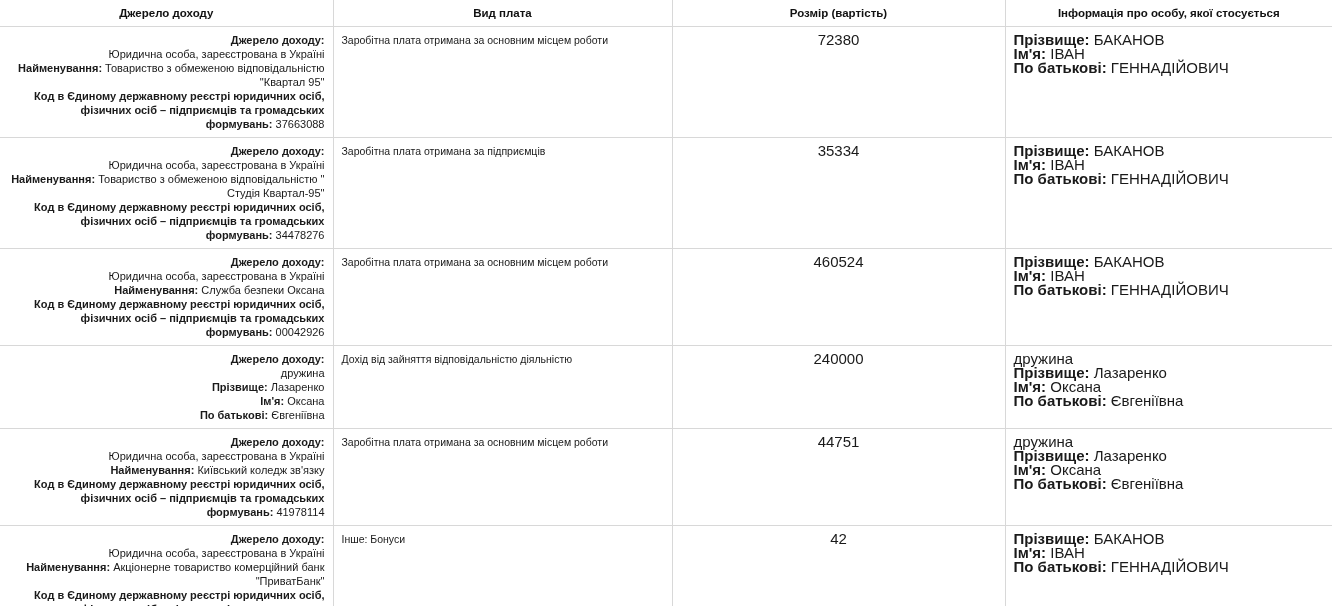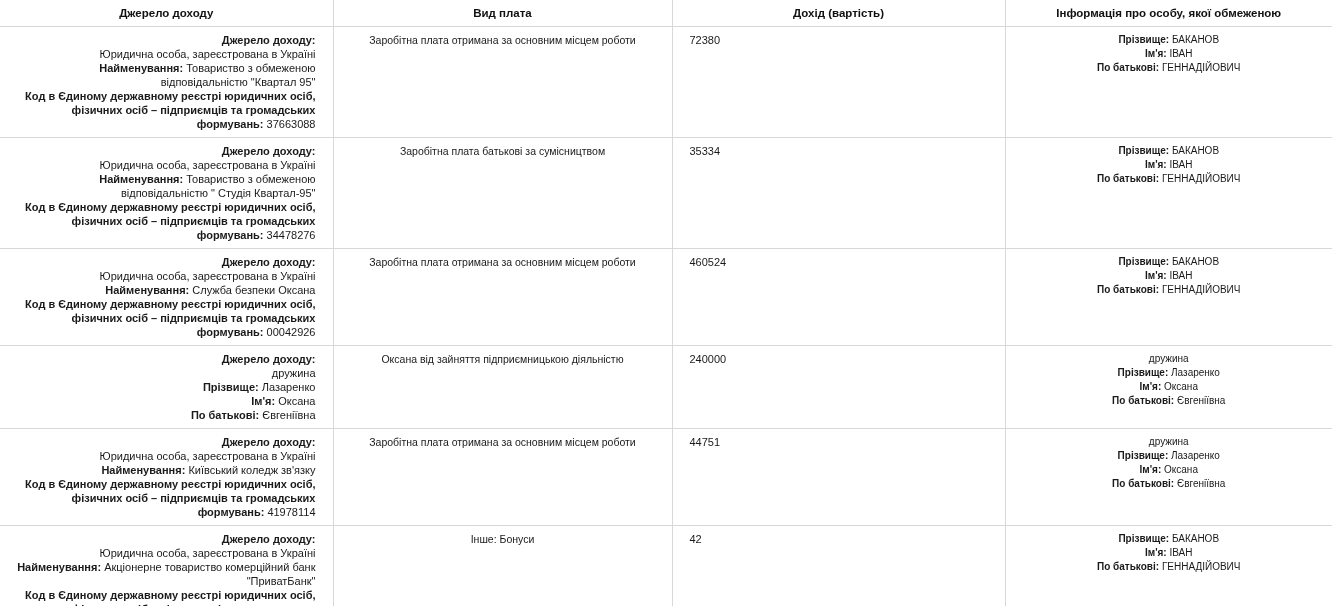--- a/index.html
+++ b/index.html
@@ -15,21 +15,21 @@
   }
   table.income-table {
     border-collapse: collapse;
     width: 1332px;
     table-layout: fixed;
   }
   table.income-table th,
   table.income-table td {
     border: 1px solid #d8d8d8;
     vertical-align: top;
-    padding: 6px 17px;
+    padding: 6px 8px;
     margin-left: 28px;
   }
   table.income-table thead th {
     background: #ffffff;
     font-weight: bold;
     font-size: 11.5px;
     text-align: center;
     color: #111111;
     padding-top: 5px;
     padding-bottom: 5px;
@@ -47,34 +47,34 @@
   col.c-amount { width: 333px; }
   col.c-person { width: 327px; }
 
   .cell-source {
     text-align: right;
     color: #1a1a1a;
     line-height: 14px;
     font-size: 11px;
   }
   .cell-type {
+    color: #1a1a1a;
+    font-size: 10.5px;
+    line-height: 14px;
+  }
+  .cell-amount {
     text-align: center;
     color: #1a1a1a;
-    font-size: 10.5px;
-    line-height: 14px;
-  }
-  .cell-amount {
-    color: #1a1a1a;
-    font-size: 11px;
+    font-size: 15px;
     line-height: 14px;
   }
   .cell-person {
-    text-align: center;
-    color: #1a1a1a;
-    font-size: 10px;
+    text-align: left;
+    color: #1a1a1a;
+    font-size: 15px;
     line-height: 14px;
   }
   .lbl { font-weight: bold; }
   .ln { display: block; }
   .row-h-1 td { height: 72px; }
   .row-h-2 td { height: 80px; }
   .row-h-3 td { height: 63px; }
   .row-h-4 td { height: 63px; }
   .row-h-5 td { height: 72px; }
   .row-h-6 td { height: 76px; }
@@ -86,22 +86,22 @@
   <colgroup>
     <col class="c-source">
     <col class="c-type">
     <col class="c-amount">
     <col class="c-person">
   </colgroup>
   <thead>
     <tr>
       <th>Джерело доходу</th>
       <th>Вид плата</th>
-      <th>Дохід (вартість)</th>
-      <th>Інформація про особу, якої обмеженою</th>
+      <th>Розмір (вартість)</th>
+      <th>Інформація про особу, якої стосується</th>
     </tr>
   </thead>
   <tbody>
 
     <tr class="row-h-1">
       <td class="cell-source">
         <span class="ln lbl">Джерело доходу:</span>
         <span class="ln">Юридична особа, зареєстрована в Україні</span>
         <span class="ln"><span class="lbl">Найменування:</span> <span>Товариство з обмеженою відповідальністю "Квартал 95"</span></span>
         <span class="ln lbl">Код в Єдиному державному реєстрі юридичних осіб,</span>
@@ -119,21 +119,21 @@
 
     <tr class="row-h-2">
       <td class="cell-source">
         <span class="ln lbl">Джерело доходу:</span>
         <span class="ln">Юридична особа, зареєстрована в Україні</span>
         <span class="ln"><span class="lbl">Найменування:</span> <span>Товариство з обмеженою відповідальністю " Студія Квартал-95"</span></span>
         <span class="ln lbl">Код в Єдиному державному реєстрі юридичних осіб,</span>
         <span class="ln lbl">фізичних осіб – підприємців та громадських</span>
         <span class="ln"><span class="lbl">формувань:</span> <span>34478276</span></span>
       </td>
-      <td class="cell-type">Заробітна плата батькові за сумісництвом</td>
+      <td class="cell-type">Заробітна плата отримана за підприємців</td>
       <td class="cell-amount">35334</td>
       <td class="cell-person">
         <span class="ln"><span class="lbl">Прізвище:</span> <span>БАКАНОВ</span></span>
         <span class="ln"><span class="lbl">Ім'я:</span> <span>ІВАН</span></span>
         <span class="ln"><span class="lbl">По батькові:</span> <span>ГЕННАДІЙОВИЧ</span></span>
       </td>
     </tr>
 
     <tr class="row-h-3">
       <td class="cell-source">
@@ -154,21 +154,21 @@
     </tr>
 
     <tr class="row-h-4">
       <td class="cell-source">
         <span class="ln lbl">Джерело доходу:</span>
         <span class="ln">дружина</span>
         <span class="ln"><span class="lbl">Прізвище:</span> <span>Лазаренко</span></span>
         <span class="ln"><span class="lbl">Ім'я:</span> <span>Оксана</span></span>
         <span class="ln"><span class="lbl">По батькові:</span> <span>Євгеніївна</span></span>
       </td>
-      <td class="cell-type">Оксана від зайняття підприємницькою діяльністю</td>
+      <td class="cell-type">Дохід від зайняття відповідальністю діяльністю</td>
       <td class="cell-amount">240000</td>
       <td class="cell-person">
         <span class="ln">дружина</span>
         <span class="ln"><span class="lbl">Прізвище:</span> <span>Лазаренко</span></span>
         <span class="ln"><span class="lbl">Ім'я:</span> <span>Оксана</span></span>
         <span class="ln"><span class="lbl">По батькові:</span> <span>Євгеніївна</span></span>
       </td>
     </tr>
 
     <tr class="row-h-5">

